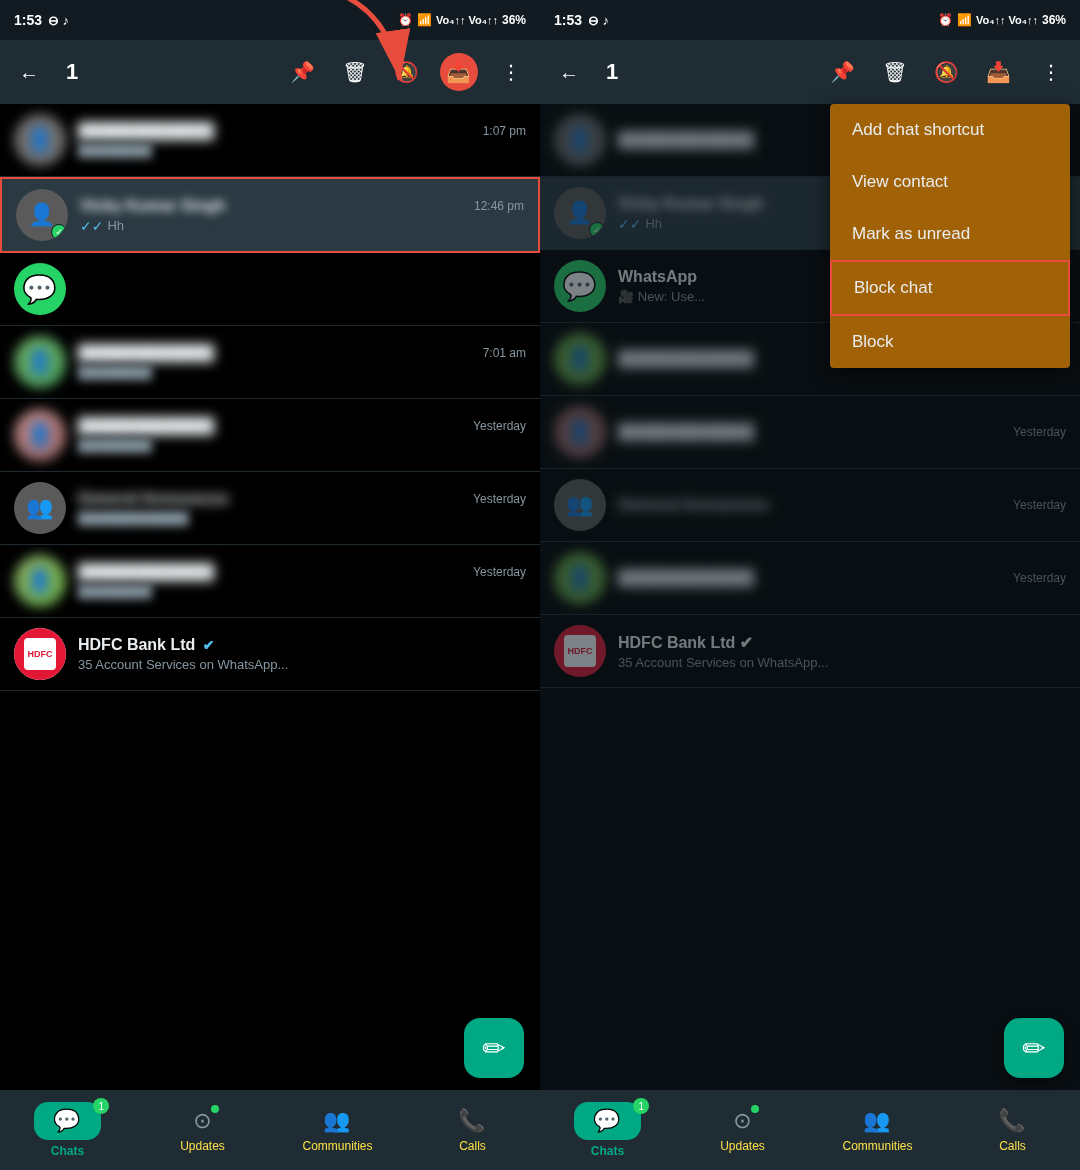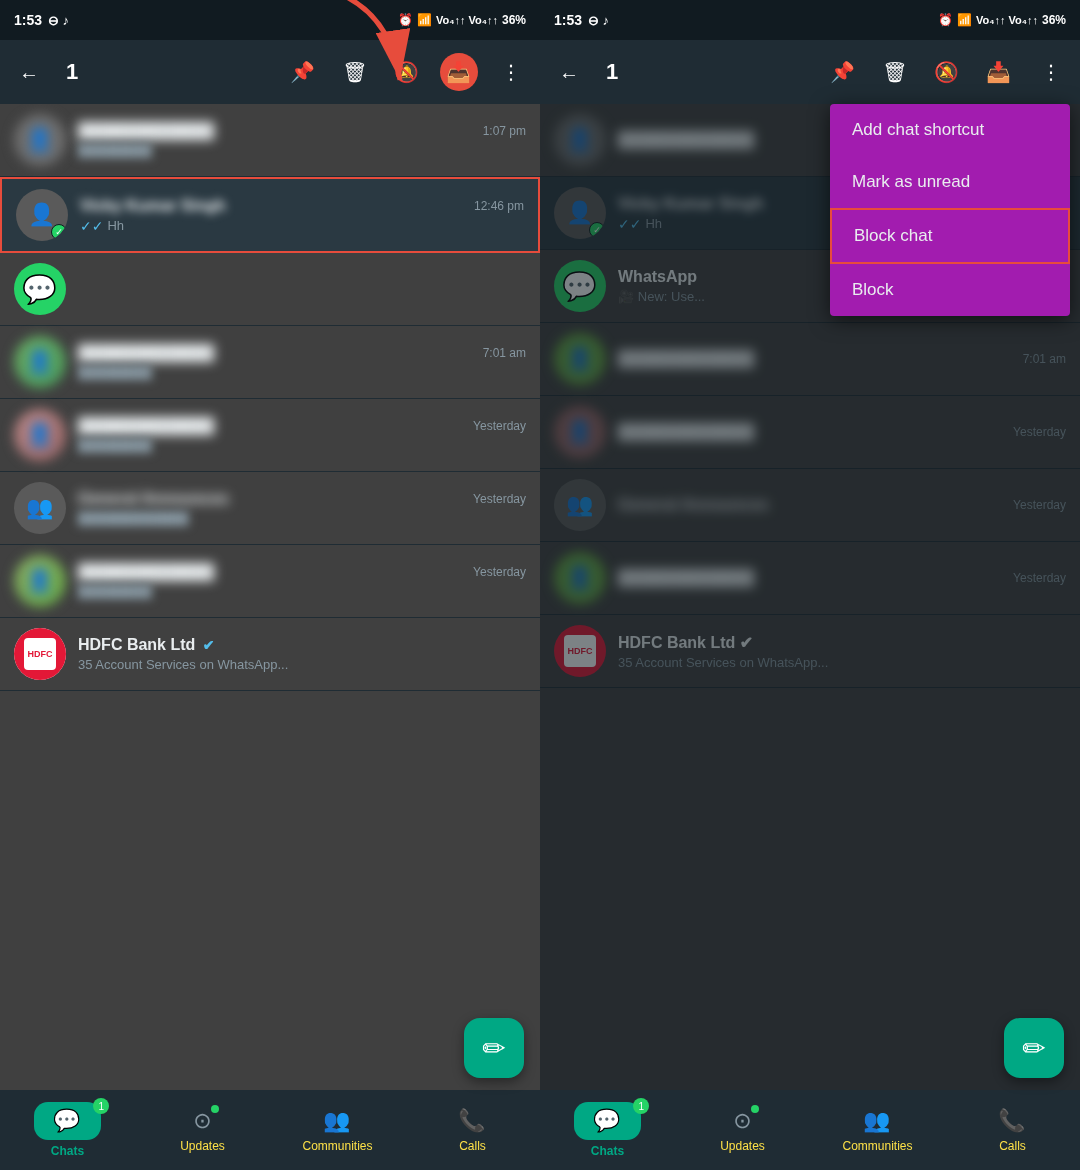--- a/index.html
+++ b/index.html
@@ -64,21 +64,21 @@
       font-weight: 600;
       color: #fff;
       margin-left: 4px;
     }
     .toolbar-spacer { flex: 1; }
 
     
     .chat-list {
       flex: 1;
       overflow-y: auto;
-      background: #404040;
+      background: #000000;
     }
     .chat-item {
       display: flex;
       align-items: center;
       padding: 10px 14px;
       border-bottom: 1px solid #1f2c34;
       cursor: pointer;
       gap: 12px;
       min-height: 72px;
     }
@@ -250,21 +250,21 @@
       display: flex;
       flex-direction: column;
       position: relative;
     }
 
     
     .dropdown-menu {
       position: absolute;
       top: 104px;
       right: 10px;
-      background: #a21caf;
+      background: #a16207;
       border-radius: 4px;
       z-index: 100;
       min-width: 240px;
       box-shadow: 0 4px 20px rgba(0,0,0,0.6);
       overflow: hidden;
     }
     .dropdown-item {
       padding: 16px 22px;
       font-size: 17px;
       color: #e9edef;
@@ -625,20 +625,23 @@
       </div>
     </div>
 
   </div>
 
   <div class="dropdown-menu">
     <div class="dropdown-item">
       <span>Add chat shortcut</span>
     </div>
     <div class="dropdown-item">
+      <span>View contact</span>
+    </div>
+    <div class="dropdown-item">
       <span>Mark as unread</span>
     </div>
     <div class="dropdown-item highlighted">
       <span>Block chat</span>
     </div>
     <div class="dropdown-item">
       <span>Block</span>
     </div>
   </div>
 

